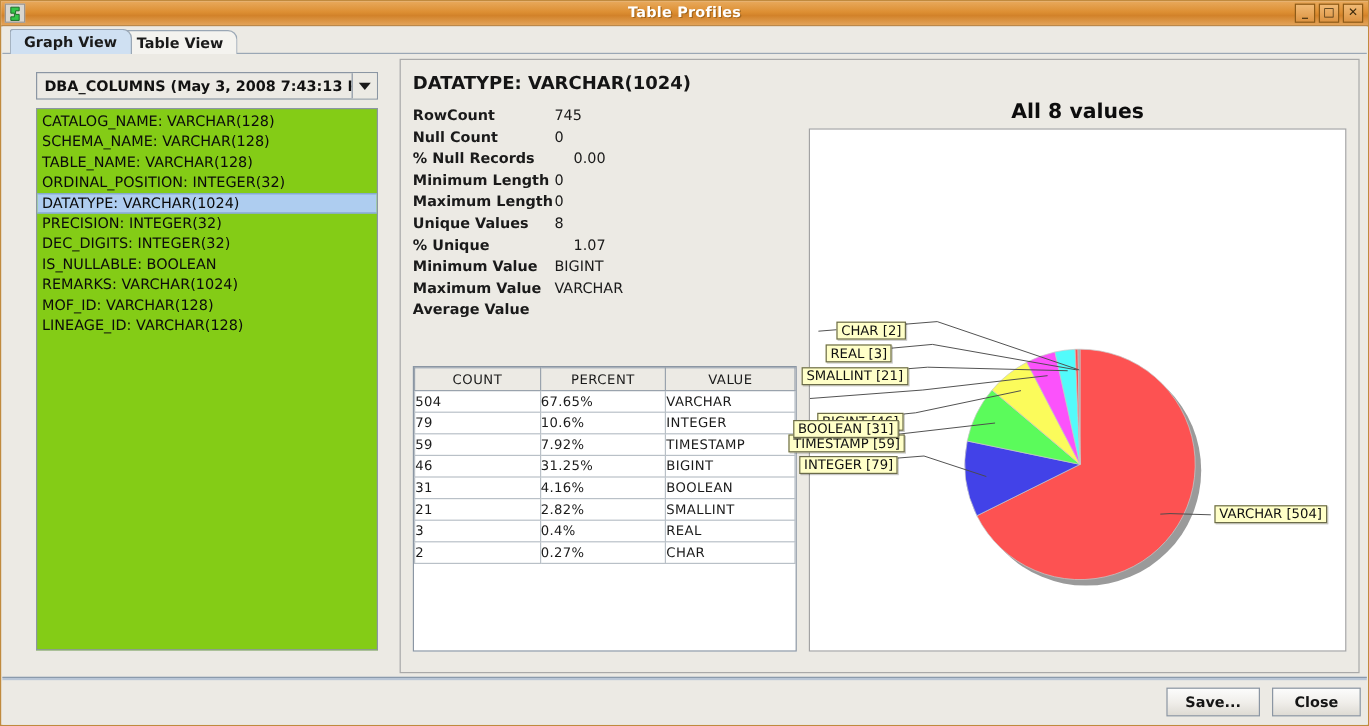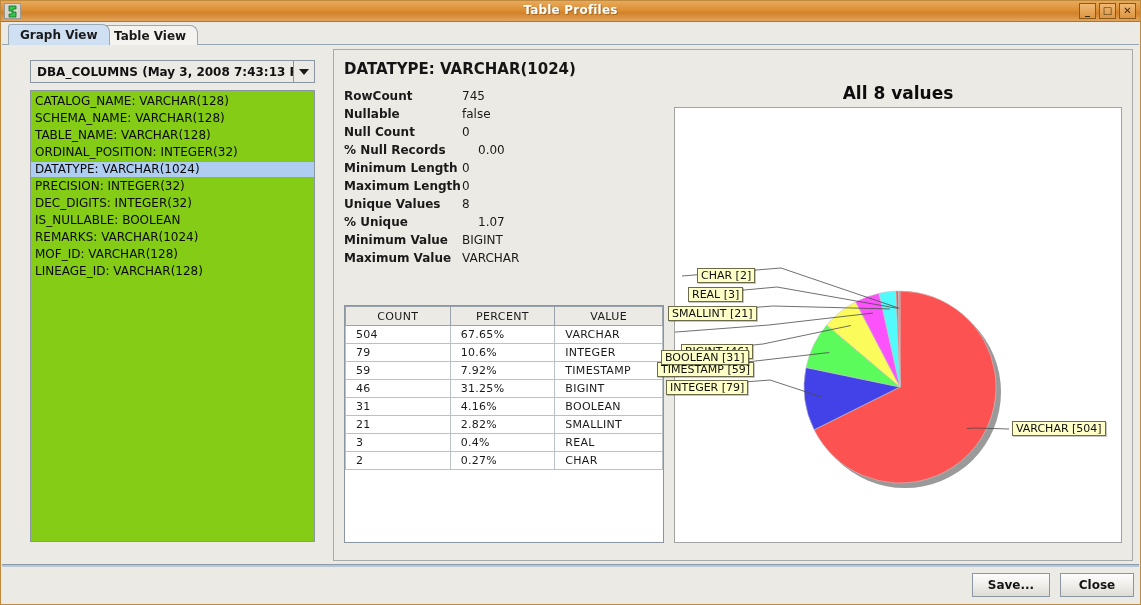--- a/index.html
+++ b/index.html
@@ -218,21 +218,21 @@
     background: #eceae4;
     border: 1px solid #9aa3ad;
     text-align: center;
     letter-spacing: 0.4px;
   }
   .dtable td {
     height: 15px;
     font-size: 11px;
     color: #1a1a1a;
     border: 1px solid #b9c0c7;
-    padding-left: 10px;
+    padding-left: 0;
     white-space: nowrap;
     letter-spacing: 0.3px;
   }
   .dtable .cw1 { width: 33%; }
   .dtable .cw2 { width: 33%; }
   .dtable .cw3 { width: 34%; }
 
   
   .chartbox {
     position: absolute; left: 340px; top: 57px;
@@ -343,24 +343,20 @@
     <div class="rpanel">
 
       <div class="dtitle">DATATYPE: VARCHAR(1024)</div>
 
       <div class="props" id="prop-list">
           <div class="prop-row">
             <div class="prop-label">RowCount</div>
             <div class="prop-value">745</div>
           </div>
           <div class="prop-row">
-            <div class="prop-label">Nullable</div>
-            <div class="prop-value">false</div>
-          </div>
-          <div class="prop-row">
             <div class="prop-label">Null Count</div>
             <div class="prop-value">0</div>
           </div>
           <div class="prop-row">
             <div class="prop-label">% Null Records</div>
             <div class="prop-value ind">0.00</div>
           </div>
           <div class="prop-row">
             <div class="prop-label">Minimum Length</div>
             <div class="prop-value">0</div>
@@ -377,20 +373,24 @@
             <div class="prop-label">% Unique</div>
             <div class="prop-value ind">1.07</div>
           </div>
           <div class="prop-row">
             <div class="prop-label">Minimum Value</div>
             <div class="prop-value">BIGINT</div>
           </div>
           <div class="prop-row">
             <div class="prop-label">Maximum Value</div>
             <div class="prop-value">VARCHAR</div>
+          </div>
+          <div class="prop-row">
+            <div class="prop-label">Average Value</div>
+            <div class="prop-value"></div>
           </div>
         </div>
 
       <div class="dtable">
         <table>
           <thead>
             <tr>
               <th class="cw1">COUNT</th>
               <th class="cw2">PERCENT</th>
               <th class="cw3">VALUE</th>

